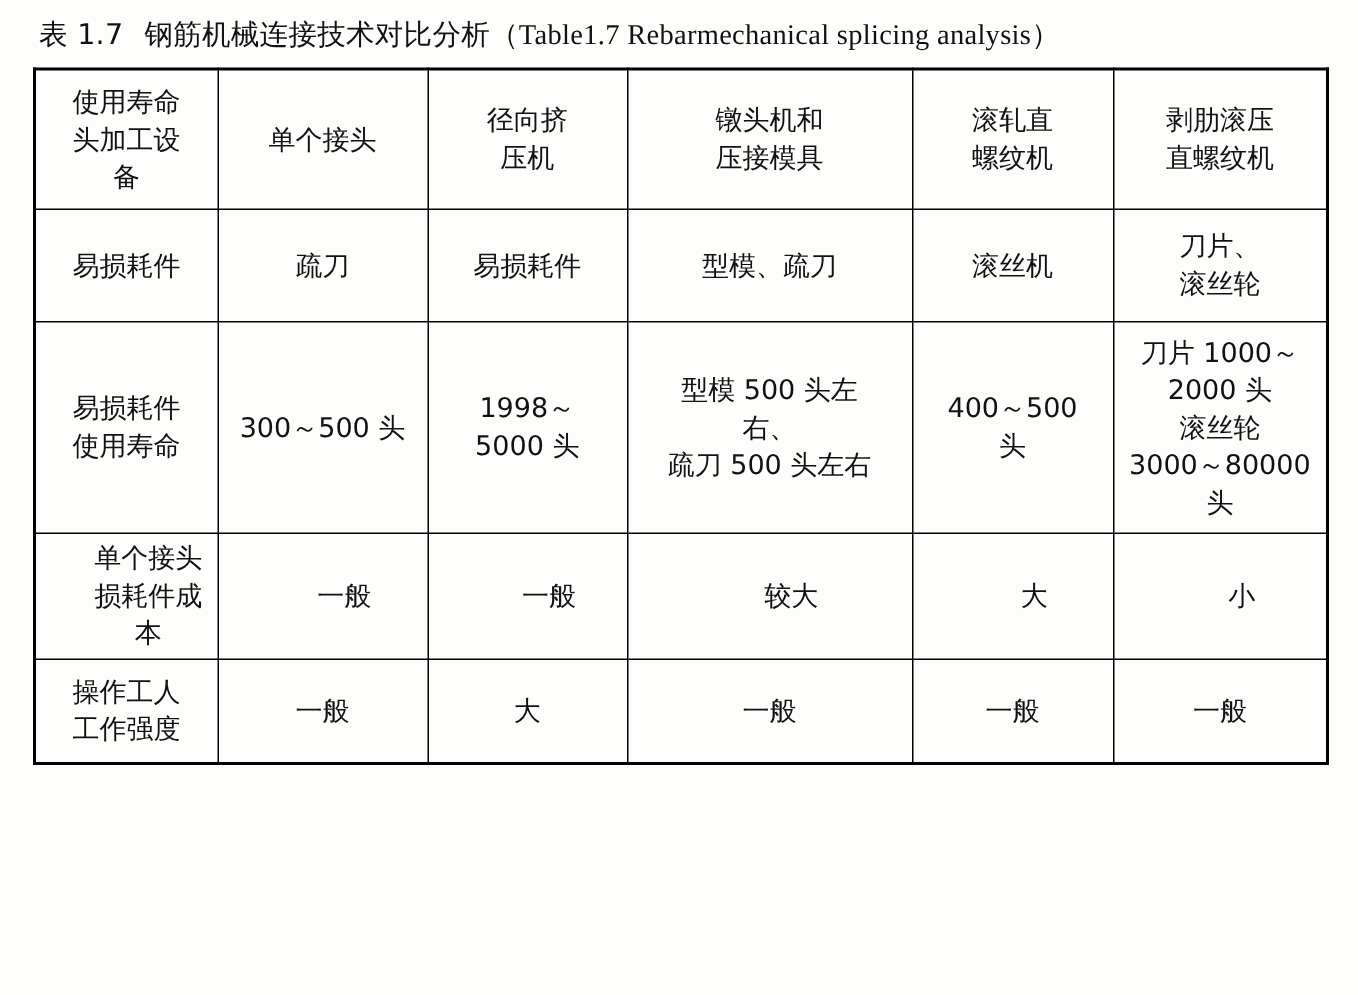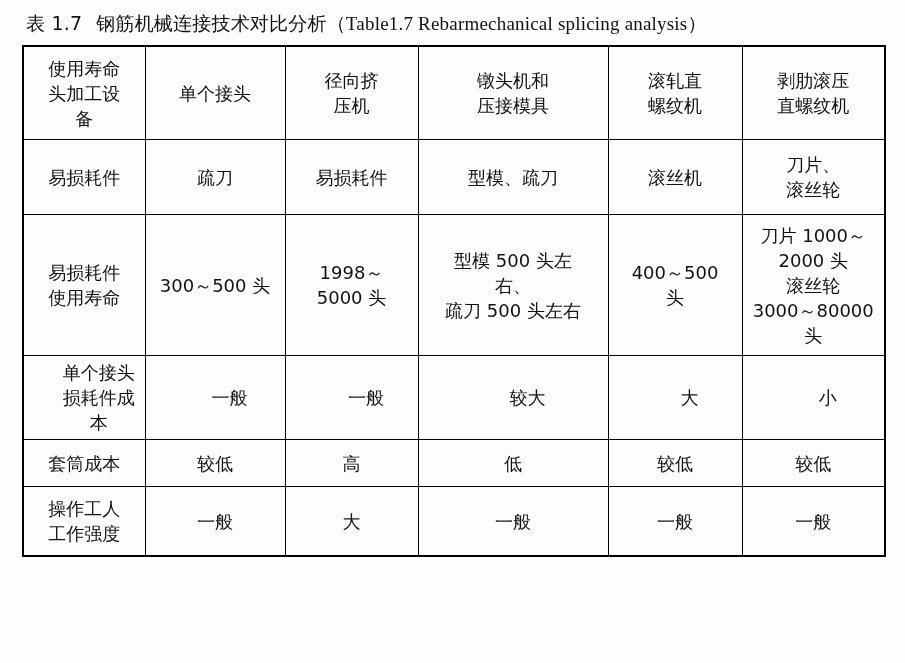--- a/index.html
+++ b/index.html
@@ -188,40 +188,20 @@
             <span class="cell">较大</span>
           </td>
         <td>
             <span class="cell">大</span>
           </td>
         <td>
             <span class="cell">小</span>
           </td>
       </tr>
 
-      <tr class="r-sleeve">
-        <td>
-            <span class="cell">套筒成本</span>
-          </td>
-        <td>
-            <span class="cell">较低</span>
-          </td>
-        <td>
-            <span class="cell">高</span>
-          </td>
-        <td>
-            <span class="cell">低</span>
-          </td>
-        <td>
-            <span class="cell">较低</span>
-          </td>
-        <td>
-            <span class="cell">较低</span>
-          </td>
-      </tr>
 
       <tr class="r-labor">
         <td>
             <span class="cell">操作工人
 工作强度</span>
           </td>
         <td>
             <span class="cell">一般</span>
           </td>
         <td>

